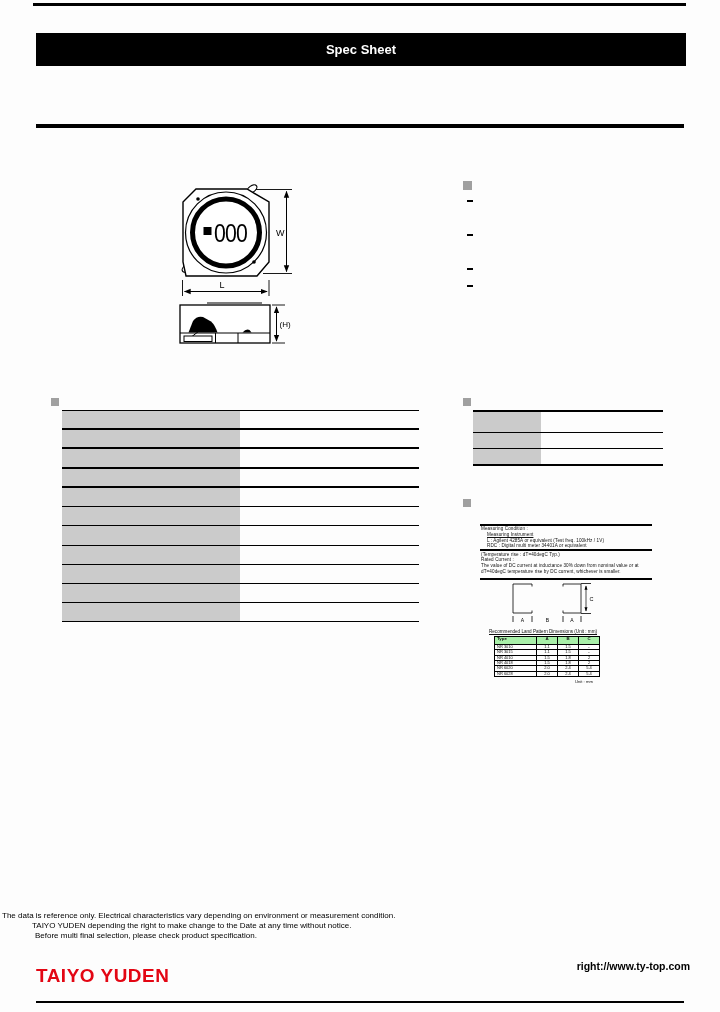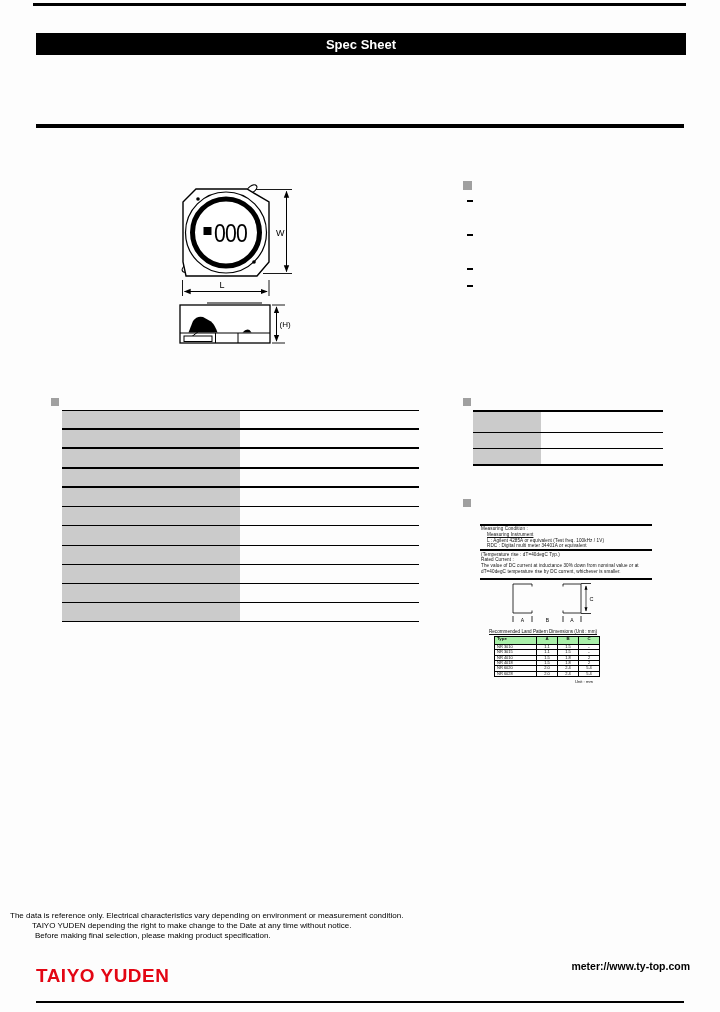--- a/index.html
+++ b/index.html
@@ -1,21 +1,21 @@
 <!DOCTYPE html>
 <html><head>
 <meta charset="utf-8">
 <style>
   html,body{margin:0;padding:0;background:#fff;}
   .page{position:relative;width:720px;height:1012px;background:#fdfdfd;overflow:hidden;
         font-family:"Liberation Sans",sans-serif;color:#000;}
   .abs{position:absolute;}
   
   .topline{left:33px;top:3px;width:653px;height:3px;background:#000;}
-  .banner{left:36px;top:33px;width:650px;height:22px;background:#000;color:#fff;
+  .banner{left:36px;top:33px;width:650px;height:33px;background:#000;color:#fff;
           display:flex;align-items:center;justify-content:center;
           font-size:13px;font-weight:bold;}
   .divider{left:36px;top:124px;width:648px;height:4px;background:#000;}
   
   .bullet{width:9px;height:9px;background:#a0a0a0;}
   
   .dash-item{position:absolute;left:467px;width:6px;height:2px;background:#000;}
   
   .spec-table{left:62px;top:410px;width:357px;border-top:1.8px solid #000;}
   .spec-row{display:flex;height:19.23px;box-sizing:border-box;border-bottom:1.6px solid #000;}
@@ -267,20 +267,20 @@
       </div>
       <div class="lp-row thicktop">
         <div class="lp-cell">NR 6028</div>
         <div class="lp-cell">2.0</div>
         <div class="lp-cell">2.4</div>
         <div class="lp-cell">5.4</div>
       </div>
     </div>
   <div class="abs lp-foot">Unit : mm</div>
 
-  <div class="abs disc" style="left:10px;top:911px">The data is reference only. Electrical characteristics vary depending on environment or measurement condition.</div>
+  <div class="abs disc" style="left:2px;top:911px">The data is reference only. Electrical characteristics vary depending on environment or measurement condition.</div>
   <div class="abs disc" style="left:32px;top:921px">TAIYO YUDEN depending the right to make change to the Date at any time without notice.</div>
-  <div class="abs disc" style="left:35px;top:931px">Before making final selection, please making product specification.</div>
+  <div class="abs disc" style="left:35px;top:931px">Before multi final selection, please check product specification.</div>
   <div class="abs logo">TAIYO YUDEN</div>
-  <div class="abs url">meter://www.ty-top.com</div>
+  <div class="abs url">right://www.ty-top.com</div>
   <div class="abs bottomline"></div>
 
 </div>
 
 </body></html>

